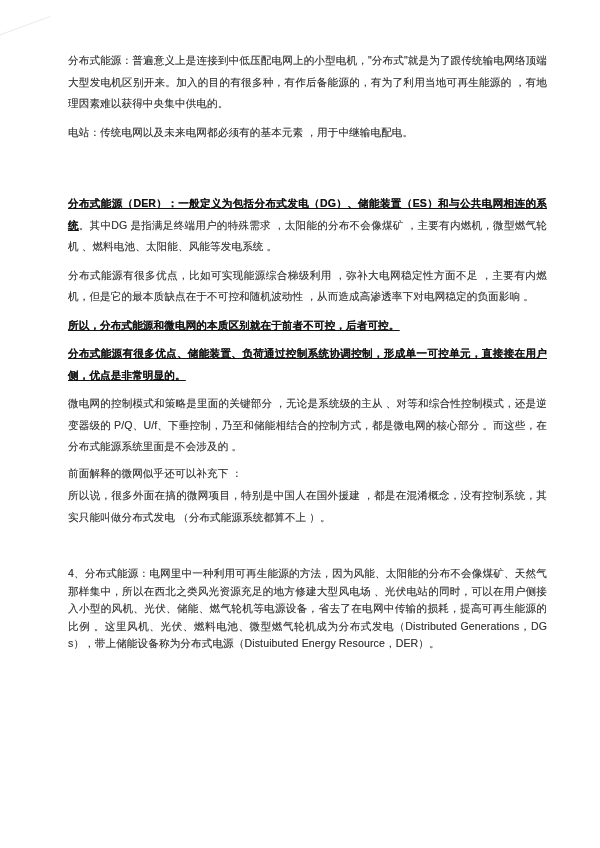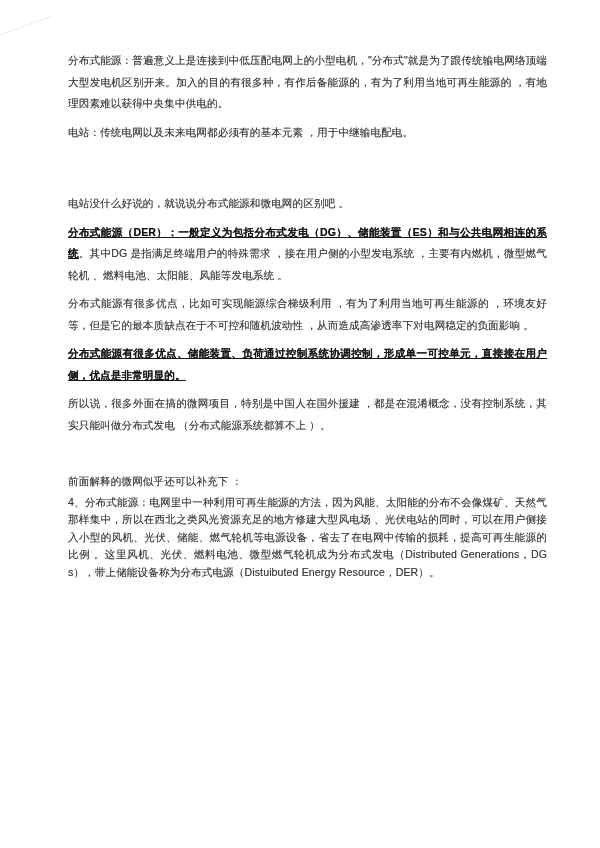--- a/index.html
+++ b/index.html
@@ -49,21 +49,22 @@
   }
 </style>
 </head>
 <body>
 
 <div class="page">
   <div class="scan-artifact"></div>
   <div class="doc-body">
       <p class="para sp-normal den-normal"><span>分布式能源：普遍意义上是连接到中低压配电网上的小型电机，"分布式"就是为了跟传统输电网络顶端大型发电机区别开来。加入的目的有很多种，有作后备能源的，有为了利用当地可再生能源的 ，有地理因素难以获得中央集中供电的。</span></p>
       <p class="para sp-xlarge den-normal"><span>电站：传统电网以及未来电网都必须有的基本元素 ，用于中继输电配电。</span></p>
-      <p class="para sp-normal den-normal"><span>电站没什么好说的，就说说分布式能源和微电网的区别吧 。</span></p>
-      <p class="para sp-normal den-normal"><span class="em">分布式能源（DER）：一般定义为包括分布式发电（DG）、储能装置（ES）和与公共电网相连的系统</span><span>。其中DG 是指满足终端用户的特殊需求 ，接在用户侧的小型发电系统 ，主要有内燃机，微型燃气轮机 、燃料电池、太阳能、风能等发电系统 。</span></p>
-      <p class="para sp-normal den-normal"><span>分布式能源有很多优点，比如可实现能源综合梯级利用 ，有为了利用当地可再生能源的 ，环境友好等，但是它的最本质缺点在于不可控和随机波动性 ，从而造成高渗透率下对电网稳定的负面影响 。</span></p>
+      <p class="para sp-normal den-normal"><span class="em">分布式能源（DER）：一般定义为包括分布式发电（DG）、储能装置（ES）和与公共电网相连的系统</span><span>。其中DG 是指满足终端用户的特殊需求 ，太阳能的分布不会像煤矿 ，主要有内燃机，微型燃气轮机 、燃料电池、太阳能、风能等发电系统 。</span></p>
+      <p class="para sp-normal den-normal"><span>分布式能源有很多优点，比如可实现能源综合梯级利用 ，弥补大电网稳定性方面不足 ，主要有内燃机，但是它的最本质缺点在于不可控和随机波动性 ，从而造成高渗透率下对电网稳定的负面影响 。</span></p>
+      <p class="para sp-normal den-normal"><span class="em">所以，分布式能源和微电网的本质区别就在于前者不可控，后者可控。</span></p>
       <p class="para sp-normal den-normal"><span class="em">分布式能源有很多优点、储能装置、负荷通过控制系统协调控制，形成单一可控单元，直接接在用户侧，优点是非常明显的。</span></p>
+      <p class="para sp-normal den-normal"><span>微电网的控制模式和策略是里面的关键部分 ，无论是系统级的主从 、对等和综合性控制模式，还是逆变器级的 P/Q、U/f、下垂控制，乃至和储能相结合的控制方式，都是微电网的核心部分 。而这些，在分布式能源系统里面是不会涉及的 。</span></p>
+      <p class="para sp-small den-tight"><span>前面解释的微网似乎还可以补充下 ：</span></p>
       <p class="para sp-large den-normal"><span>所以说，很多外面在搞的微网项目，特别是中国人在国外援建 ，都是在混淆概念，没有控制系统，其实只能叫做分布式发电 （分布式能源系统都算不上 ）。</span></p>
-      <p class="para sp-small den-tight"><span>前面解释的微网似乎还可以补充下 ：</span></p>
       <p class="para sp-none den-tight"><span>4、分布式能源：电网里中一种利用可再生能源的方法，因为风能、太阳能的分布不会像煤矿、天然气那样集中，所以在西北之类风光资源充足的地方修建大型风电场 、光伏电站的同时，可以在用户侧接入小型的风机、光伏、储能、燃气轮机等电源设备，省去了在电网中传输的损耗，提高可再生能源的比例 。这里风机、光伏、燃料电池、微型燃气轮机成为分布式发电（Distributed Generations，DGs），带上储能设备称为分布式电源（Distuibuted Energy Resource，DER）。</span></p>
     </div>
 </div>
 
 </body></html>

